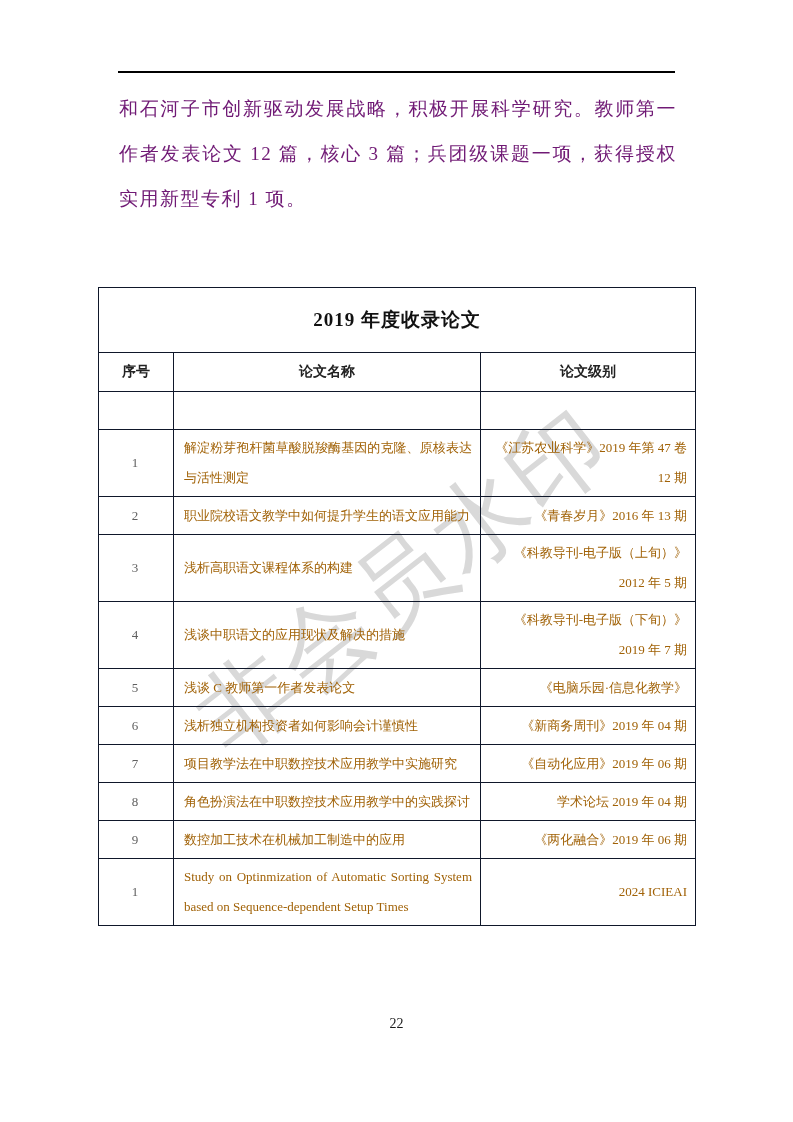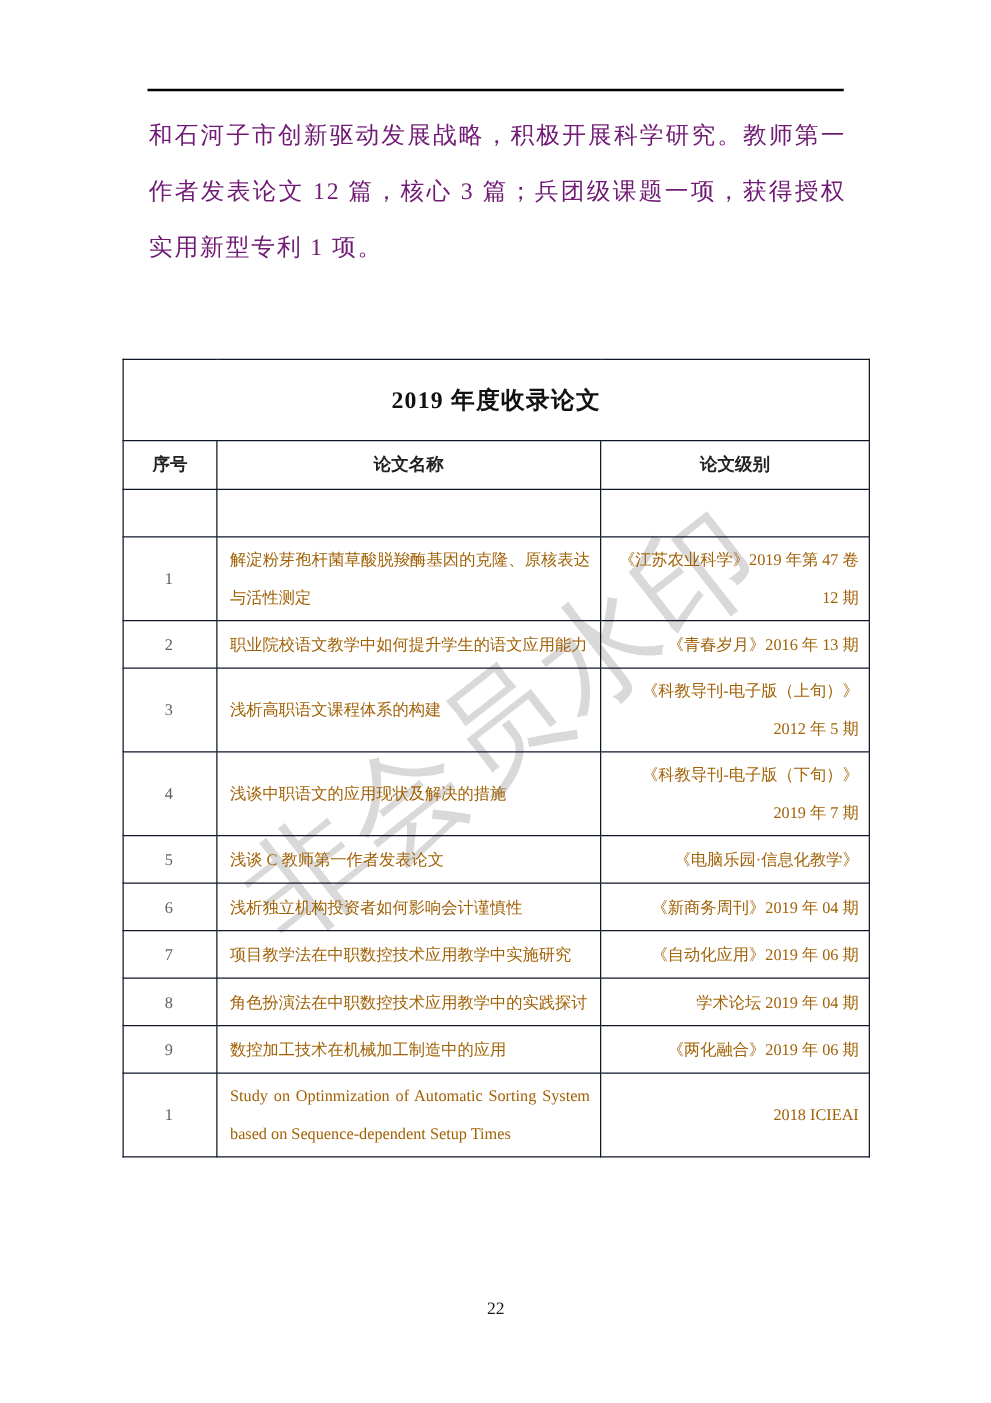--- a/index.html
+++ b/index.html
@@ -97,21 +97,21 @@
   }
   .papers-table td.col-name {
     text-align: justify;
     padding-left: 10px;
   }
   .papers-table td.col-level {
     text-align: right;
   }
   .page-number {
     position: absolute;
-    top: 1040px;
+    top: 1016px;
     left: 0;
     width: 100%;
     text-align: center;
     font-size: 14px;
     color: #1a1a1a;
   }
 </style>
 </head>
 <body>
 
@@ -184,18 +184,18 @@
         <td class="col-level">学术论坛 2019 年 04 期</td>
       </tr>
       <tr>
         <td class="col-no">9</td>
         <td class="col-name">数控加工技术在机械加工制造中的应用</td>
         <td class="col-level">《两化融合》2019 年 06 期</td>
       </tr>
       <tr>
         <td class="col-no">1</td>
         <td class="col-name">Study on Optinmization of Automatic Sorting System based on Sequence-dependent Setup Times</td>
-        <td class="col-level">2018 ICIEAI</td>
+        <td class="col-level">2024 ICIEAI</td>
       </tr>
     </tbody>
 </table>
 
 <div class="page-number">22</div>
 
 </body></html>

